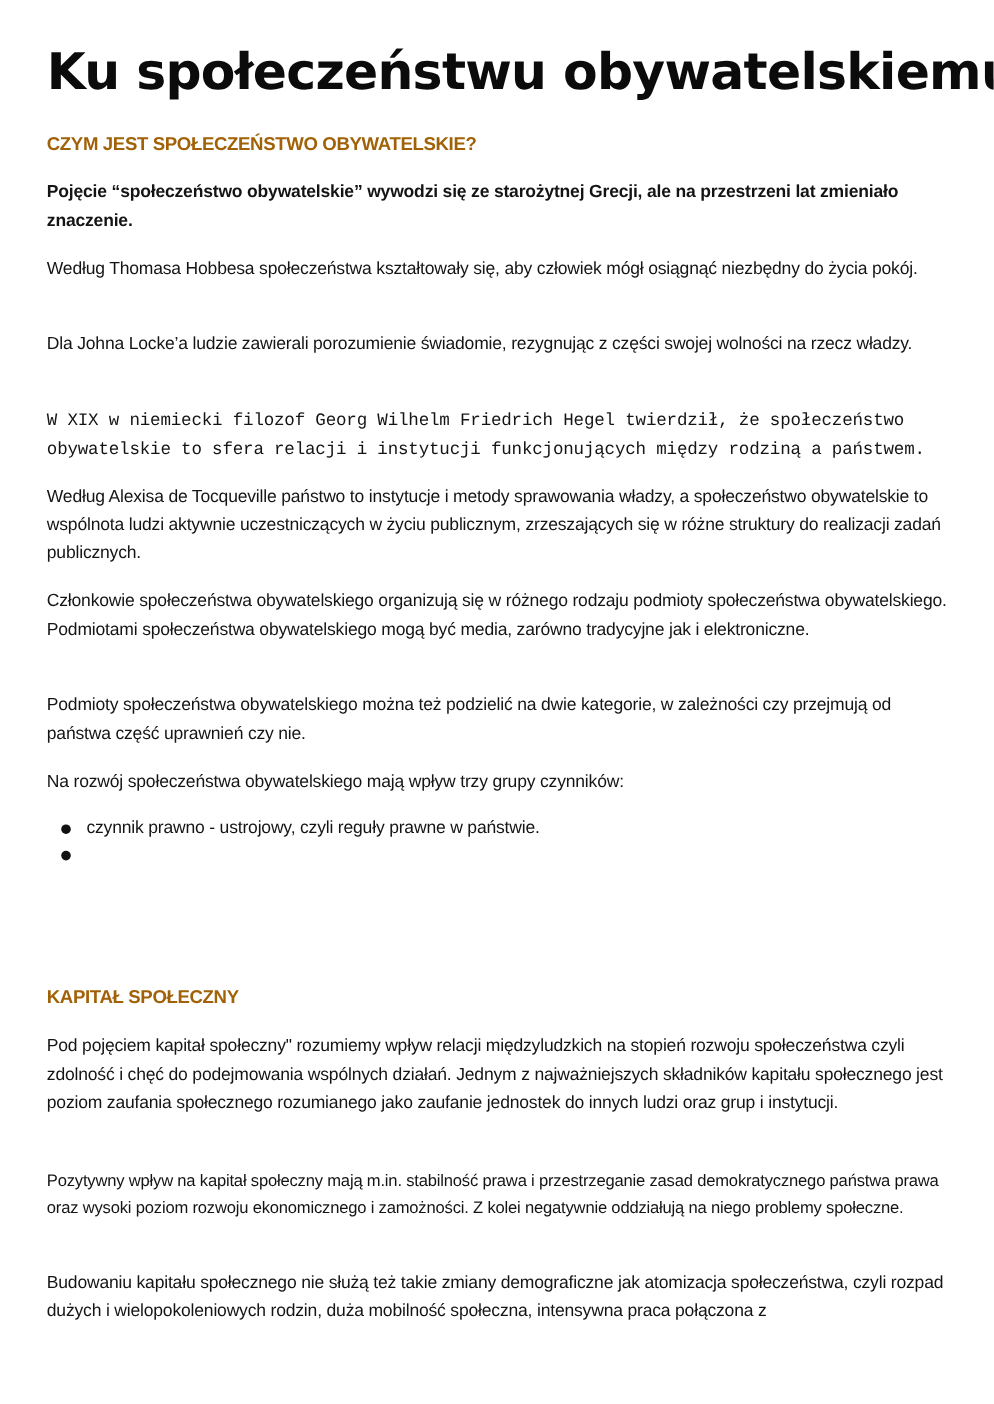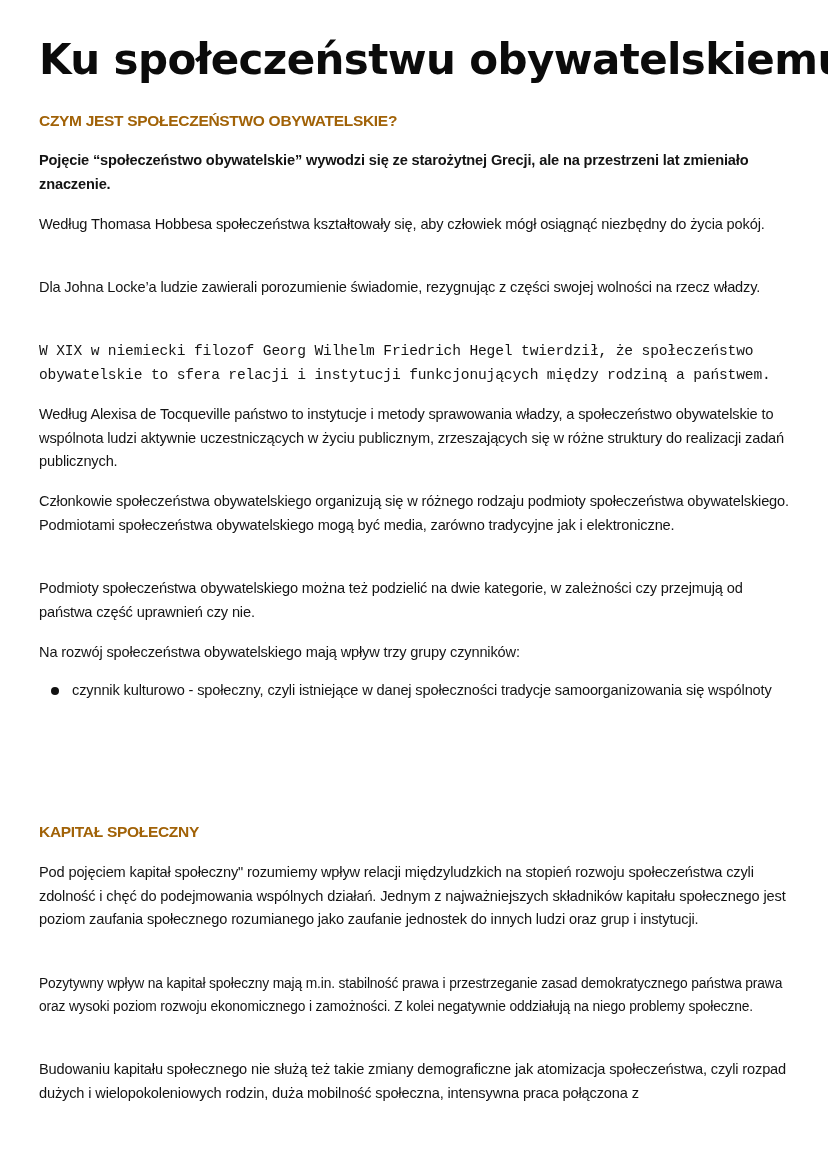--- a/index.html
+++ b/index.html
@@ -101,21 +101,24 @@
   <p class="para" style="top:276px;">Dla Johna Locke’a ludzie zawierali porozumienie świadomie, rezygnując z części swojej wolności na rzecz władzy.</p>
   <p class="para" style="top:340px;font-family:Liberation Mono, monospace;">W XIX w niemiecki filozof Georg Wilhelm Friedrich Hegel twierdził, że społeczeństwo obywatelskie to sfera relacji i instytucji funkcjonujących między rodziną a państwem.</p>
   <p class="para" style="top:403px;">Według Alexisa de Tocqueville państwo to instytucje i metody sprawowania władzy, a społeczeństwo obywatelskie to wspólnota ludzi aktywnie uczestniczących w życiu publicznym, zrzeszających się w różne struktury do realizacji zadań publicznych.</p>
   <p class="para" style="top:490px;">Członkowie społeczeństwa obywatelskiego organizują się w różnego rodzaju podmioty społeczeństwa obywatelskiego. Podmiotami społeczeństwa obywatelskiego mogą być media, zarówno tradycyjne jak i elektroniczne.</p>
   <p class="para" style="top:577px;">Podmioty społeczeństwa obywatelskiego można też podzielić na dwie kategorie, w zależności czy przejmują od państwa część uprawnień czy nie.</p>
   <p class="para" style="top:641px;">Na rozwój społeczeństwa obywatelskiego mają wpływ trzy grupy czynników:</p>
 
   <ul class="factor-list">
     <li class="factor-item">
       <span class="bullet"></span>
-      <span>czynnik kulturowo - społeczny, czyli istniejące w danej społeczności tradycje samoorganizowania się wspólnoty</span>
+      <span>czynnik prawno - ustrojowy, czyli reguły prawne w państwie.</span>
+    </li>
+    <li class="factor-item">
+      <span class="bullet"></span>
     </li>
   </ul>
 
   <h2 class="section-heading" style="top:822px;">KAPITAŁ SPOŁECZNY</h2>
 
   <p class="para" style="top:861px;">Pod pojęciem kapitał społeczny" rozumiemy wpływ relacji międzyludzkich na stopień rozwoju społeczeństwa czyli zdolność i chęć do podejmowania wspólnych działań. Jednym z najważniejszych składników kapitału społecznego jest poziom zaufania społecznego rozumianego jako zaufanie jednostek do innych ludzi oraz grup i instytucji.</p>
   <p class="para small" style="top:972px;">Pozytywny wpływ na kapitał społeczny mają m.in. stabilność prawa i przestrzeganie zasad demokratycznego państwa prawa oraz wysoki poziom rozwoju ekonomicznego i zamożności. Z kolei negatywnie oddziałują na niego problemy społeczne.</p>
   <p class="para" style="top:1058px;">Budowaniu kapitału społecznego nie służą też takie zmiany demograficzne jak atomizacja społeczeństwa, czyli rozpad dużych i wielopokoleniowych rodzin, duża mobilność społeczna, intensywna praca połączona z</p>
 
 </div>

